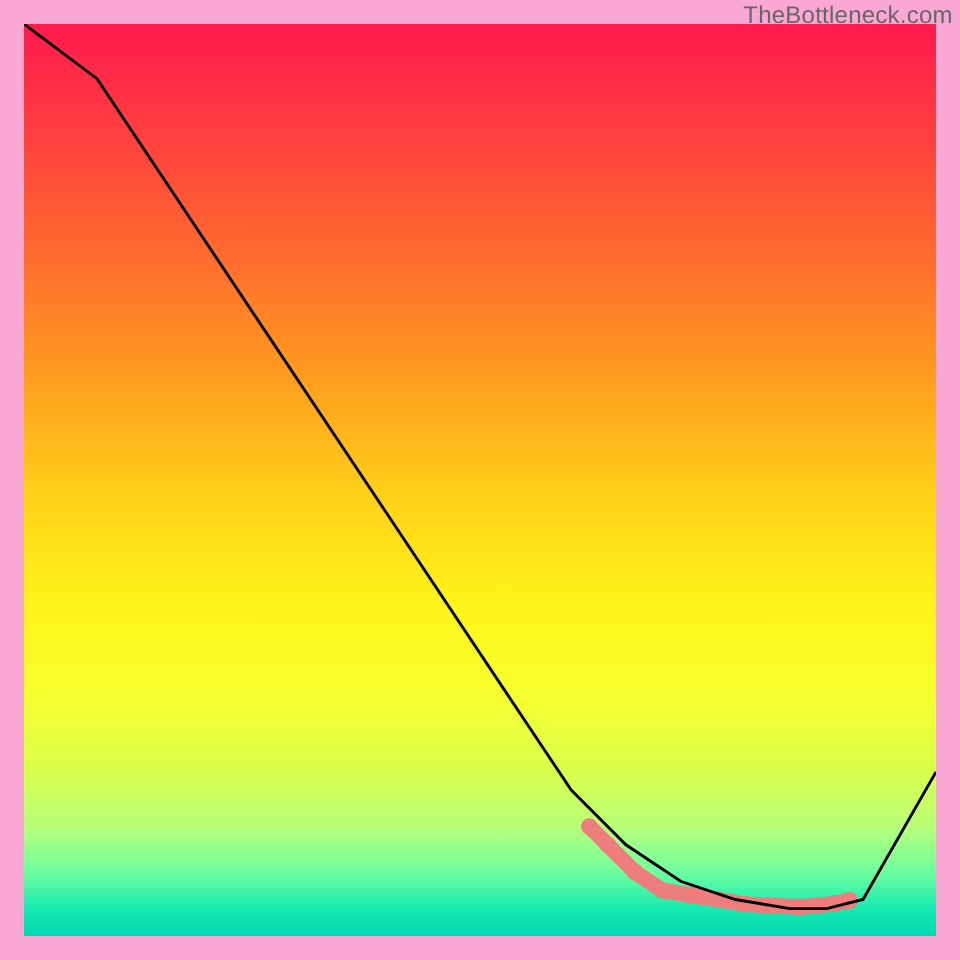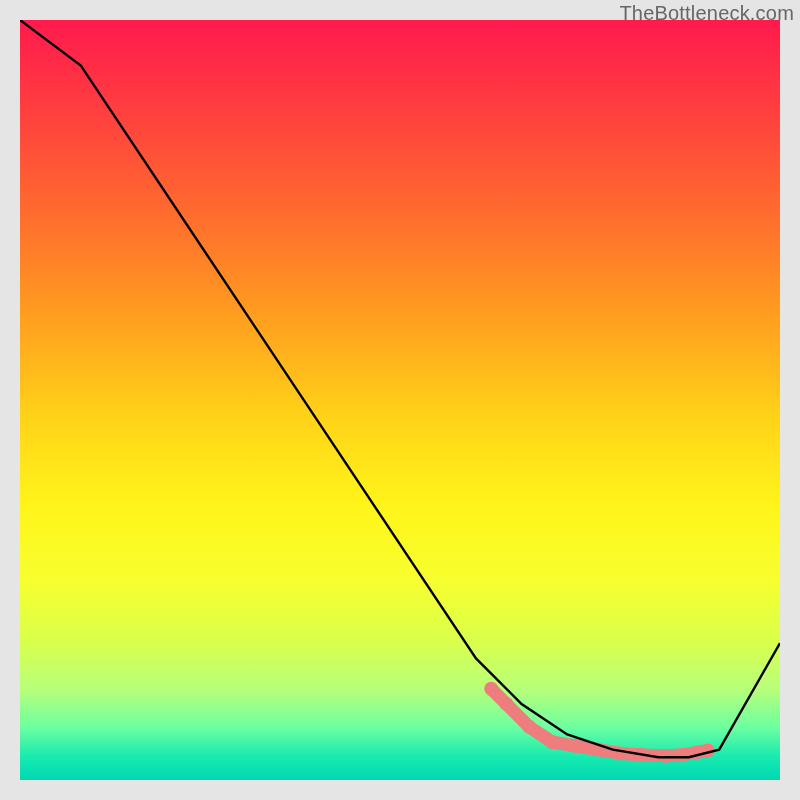--- a/index.html
+++ b/index.html
@@ -8,21 +8,21 @@
     width: 800px;
     height: 800px;
     background: #000;
     overflow: hidden;
     font-family: Arial, Helvetica, sans-serif;
   }
   .stage {
     position: relative;
     width: 800px;
     height: 800px;
-    background: #e5e5e5;
+    background: #f9a8d4;
   }
   .plot {
     position: absolute;
     left: 20px;
     top: 20px;
     width: 760px;
     height: 760px;
   }
   .gradient {
     position: absolute;

